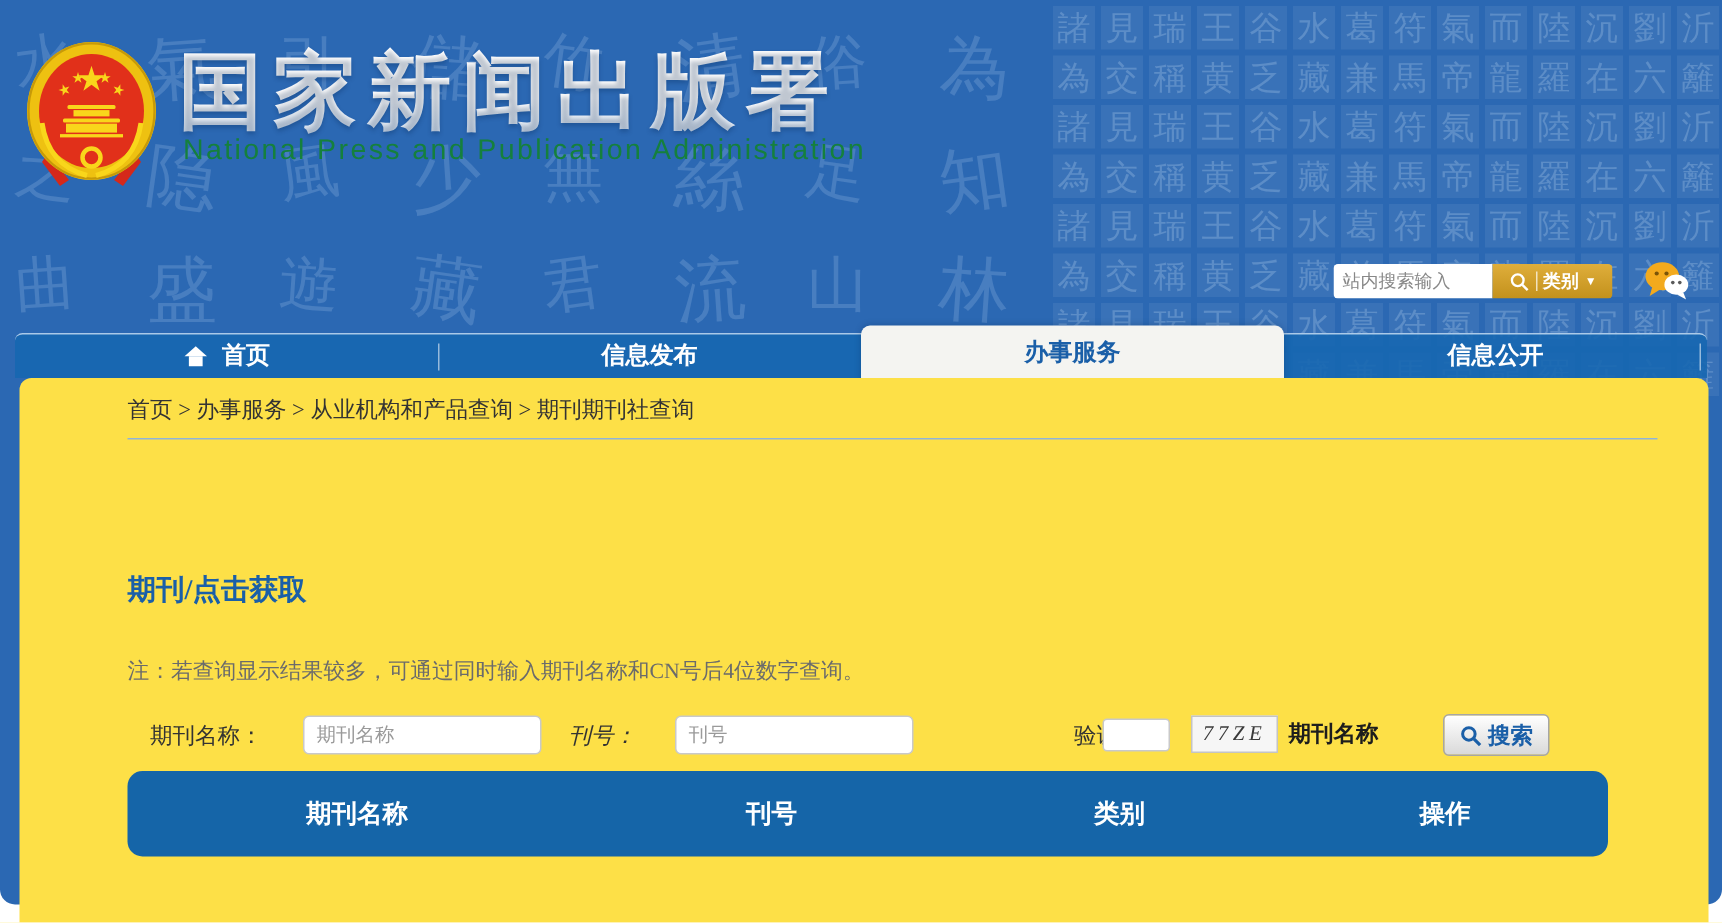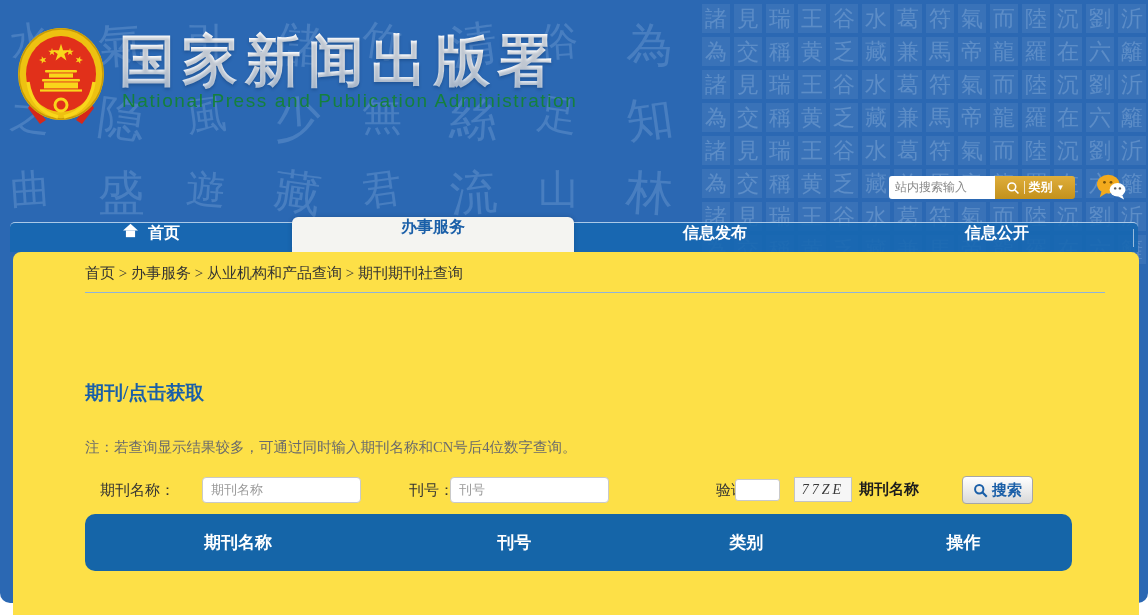--- a/index.html
+++ b/index.html
@@ -44,21 +44,21 @@
   .search-cat .divider { width:1px; height:13px; background:rgba(255,255,255,0.7); }
   .search-cat .cat-label { font-size:12px; font-weight:bold;
     font-family:"Liberation Serif","DejaVu Serif",serif; }
   .search-cat .caret { font-size:8px; color:#fff; }
   .wechat-icon { position:absolute; left:1096px; top:173px; width:30px; height:28px; cursor:pointer; }
 
   
   .nav-bar { position:absolute; left:10px; top:222px; width:1128px; height:30px;
     background:rgba(22,102,176,0.88); border-top:1px solid rgba(220,235,250,0.75);
     border-radius:5px 5px 0 0; display:flex; }
-  .nav-item { flex:1; display:flex; justify-content:center; gap:9px;
+  .nav-item { flex:1; display:flex; align-items:center; justify-content:center; gap:9px;
     color:#fff; font-size:16px; font-weight:bold; cursor:pointer;
     font-family:"Liberation Serif","DejaVu Serif",serif; position:relative; }
   .nav-item.active { background:#f4f4f1; color:#1a5fa8; margin-top:-6px; height:36px;
     border-radius:6px 6px 0 0; box-shadow:0 0 4px rgba(0,30,70,0.25); }
   .nav-sep { position:absolute; top:6px; width:1px; height:18px; background:rgba(255,255,255,0.55); }
   .nav-sep.s1 { left:282px; }
   .nav-sep.s2 { left:1123px; }
   .home-glyph { width:17px; height:15px; }
 
   
@@ -71,21 +71,21 @@
   .page-heading { position:absolute; left:72px; top:128px; font-size:19px; font-weight:bold;
     color:#1a5fa8; font-family:"Liberation Serif","DejaVu Serif",serif; }
   .note-text { position:absolute; left:72px; top:186px; font-size:14.5px; color:#6b6b6b;
     font-family:Liberation Serif, serif; }
 
   
   .form-row { position:absolute; left:0; top:224px; width:1126px; height:30px; }
   .form-row .f-label { position:absolute; top:5px; font-size:15px; color:#333;
     font-family:"Liberation Serif","DejaVu Serif",serif; }
   .lbl-name   { left:87px; }
-  .lbl-issn   { left:396px; }
+  .lbl-issn   { left:366px;font-style:italic; }
   .lbl-captcha{ left:659px; top:4px;margin-left:44px; }
   .txt-input { position:absolute; top:1px; height:26px; border:1px solid #c9c9c9;
     border-radius:4px; background:#fff; font-size:13px; color:#333; padding:0 8px;
     outline:none; font-family:"Liberation Serif","DejaVu Serif",serif; }
   .txt-input::placeholder { color:#9a9a9a; }
   .in-name { left:189px; width:159px; }
   .in-issn { left:437px; width:159px; }
   .in-captcha { left:722px; top:3px; width:45px; height:22px; border-radius:3px; padding:0 4px; }
   .captcha-box { position:absolute; left:781px; top:1px; width:58px; height:25px;
     background:#f6f6f6; border:1px solid #c4c4c4; text-align:center; line-height:23px;
@@ -308,25 +308,25 @@
   </svg>
 
   <div class="nav-bar">
     <div class="nav-item">
       <svg class="home-glyph" viewBox="0 0 20 18">
         <polygon points="10,1 19,9 1,9" fill="#fff"></polygon>
         <rect x="4.5" y="9" width="11" height="8" fill="#fff"></rect>
       </svg>
       <span>首页</span>
     </div>
+    <div class="nav-item">
+      <span>信息发布</span>
+    </div>
     <div class="nav-item active">
       <span>办事服务</span>
-    </div>
-    <div class="nav-item">
-      <span>信息发布</span>
     </div>
     <div class="nav-item">
       <span>信息公开</span>
     </div>
     <div class="nav-sep s1"></div>
     <div class="nav-sep s2"></div>
   </div>
 
   <div class="content-panel">
     <div class="breadcrumb">首页 &gt; 办事服务 &gt; 从业机构和产品查询 &gt; 期刊期刊社查询</div>

